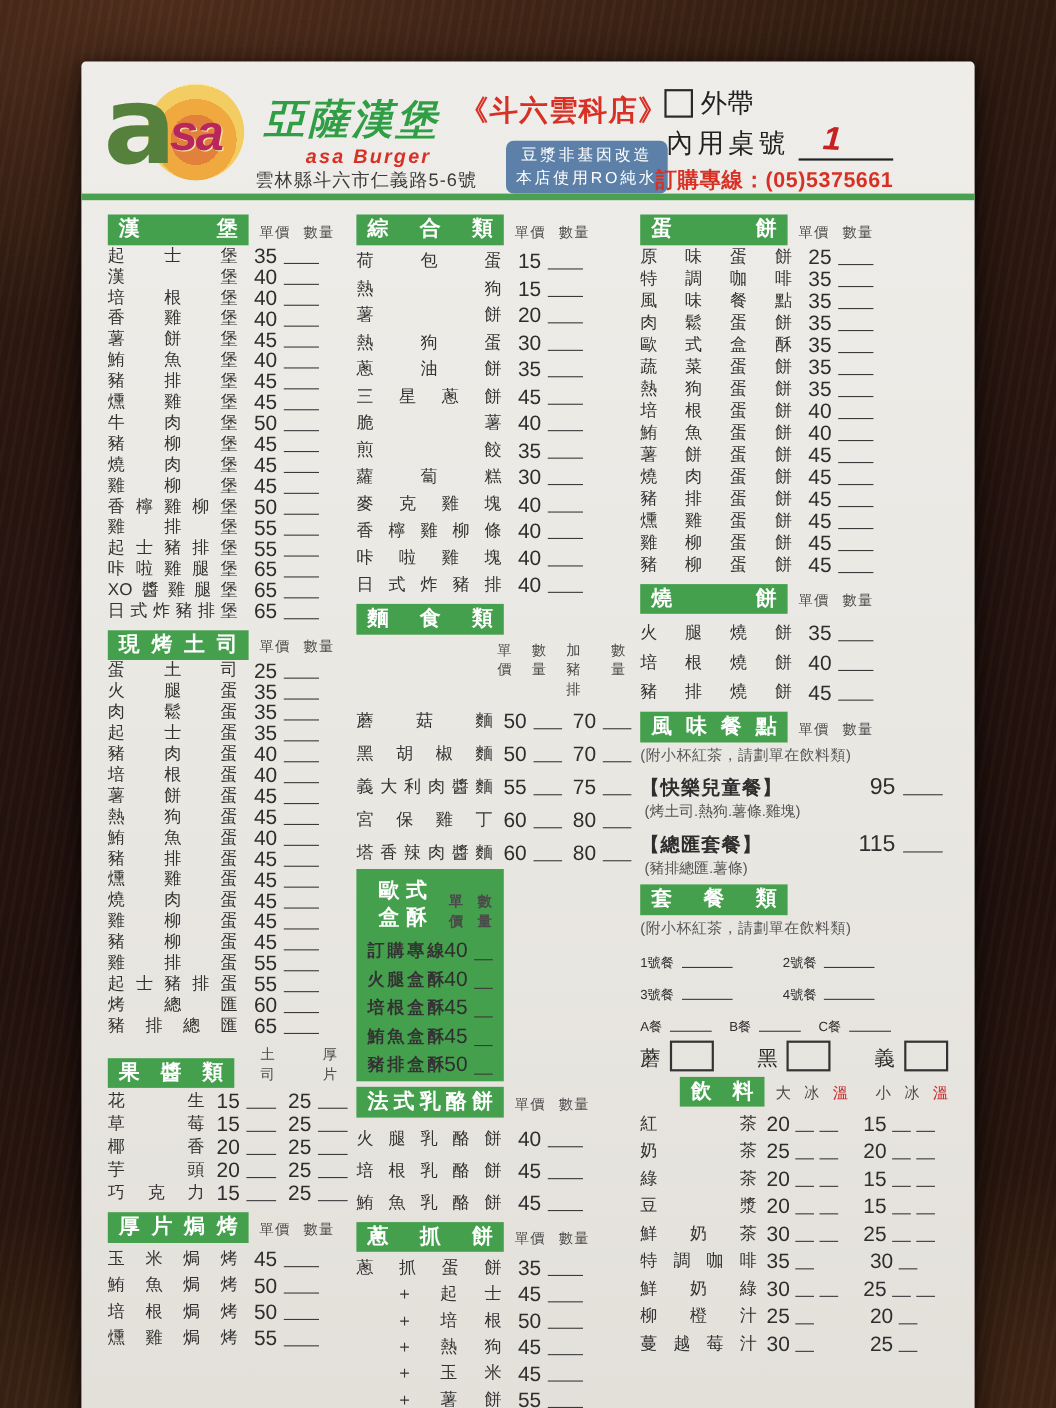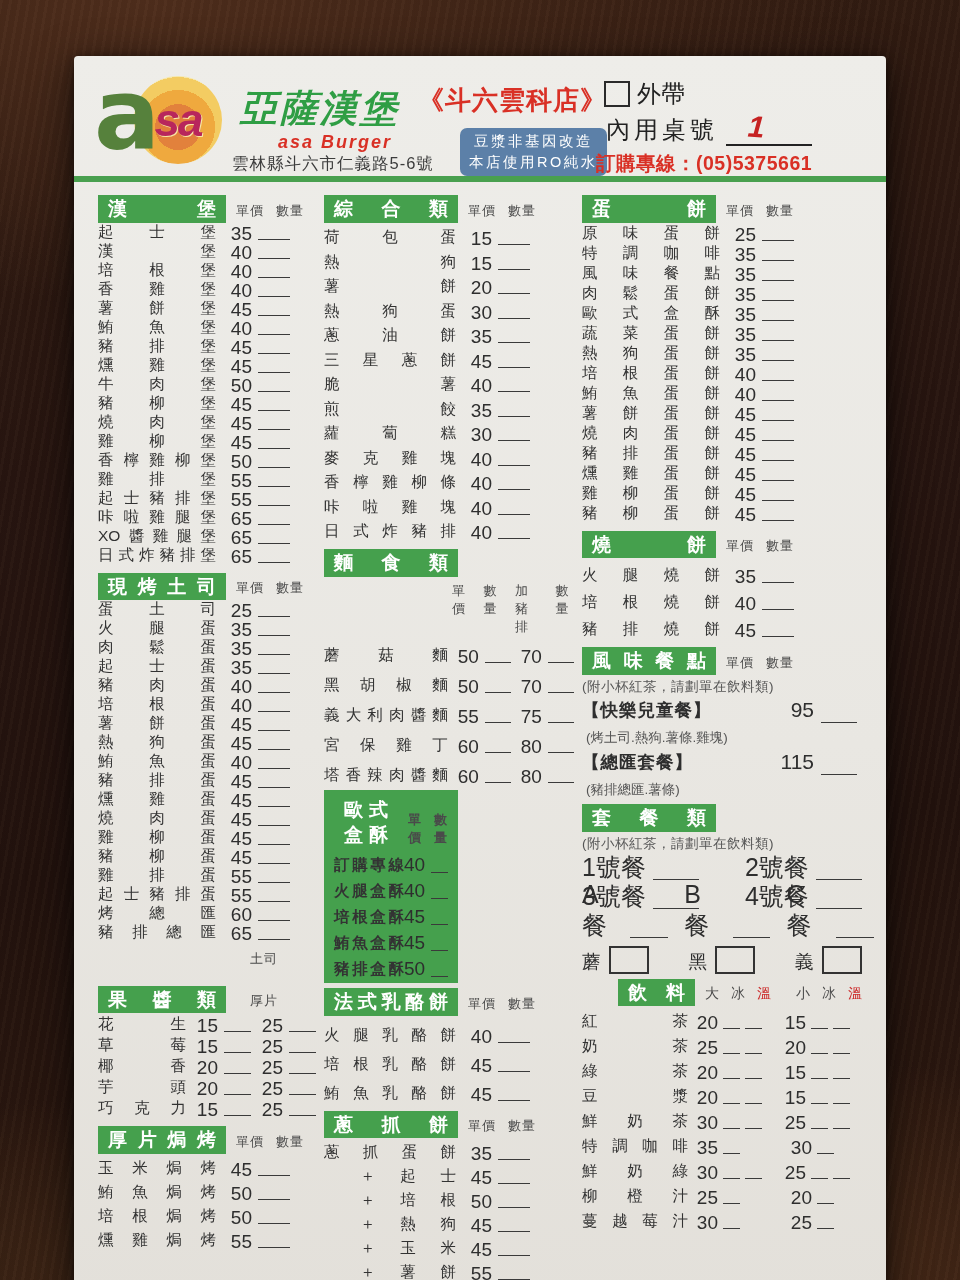--- a/index.html
+++ b/index.html
@@ -62,26 +62,26 @@
   .mcol2 .nm{width:132px;} .mcol3 .nm{width:138px;}
   .sec-jam .nm{width:88px;} .sec-noodles .nm{width:128px;} .sec-drinks .nm{width:106px;}
   .nm.plus{padding-left:36px;width:96px;margin-top:47px;}
   .mcol2 .nm.plus{width:96px;}
   .pr{width:36px;font-size:19px;color:#2e2e2e;text-align:right;font-weight:500;}
   .sec-noodles .pr,.sec-jam .pr{width:32px;} .sec-drinks .pr{width:30px;}
   .ln{width:32px;border-bottom:1.7px solid #3a3a3a;margin:0 0 5px 6px;}
   .sec-noodles .ln,.sec-jam .ln{width:27px;} .sec-drinks .ln{width:17px;margin-left:5px;}
   .labels-row{font-size:13px;color:#4a4a4a;letter-spacing:1px;padding:2px 0 2px 128px;display:flex;gap:13px;}
   .note{font-size:13.5px;color:#555;margin:2px 0 2px 0;letter-spacing:0.5px;}
-  .sp-row{display:flex;height:30px;}
+  .sp-row{display:flex;align-items:flex-end;height:30px;}
   .sp-name{font-size:17.5px;color:#2e2e2e;font-weight:600;letter-spacing:1px;width:190px;}
   .sp-pr{font-size:21px;color:#2e2e2e;text-align:right;width:42px;}
   .sp-ln{width:36px;border-bottom:1.7px solid #3a3a3a;margin:0 0 5px 7px;}
   .sp-desc{font-size:13.5px;color:#555;margin:1px 0 3px 4px;}
-  .combo-row{display:flex;align-items:flex-end;height:29px;font-size:25px;color:#2e2e2e;}
+  .combo-row{display:flex;align-items:flex-end;height:29px;font-size:12px;color:#2e2e2e;}
   .combo-cell{display:flex;align-items:flex-end;}
   .combo-cell+.combo-cell{margin-left:46px;}
   .combo-ln{width:46px;border-bottom:1.8px solid #3a3a3a;margin:0 0 4px 7px;}
   .letters-row .combo-cell+.combo-cell{margin-left:16px;}
   .letters-row .combo-ln{width:38px;}
   .checks-row{display:flex;align-items:flex-end;height:32px;font-size:18.5px;color:#2e2e2e;}
   .check-cell{display:flex;align-items:flex-end;}
   .check-cell+.check-cell{margin-left:40px;}
   .check-box{display:inline-block;width:36px;height:24px;border:2px solid #333;margin-left:8px;background:transparent;}
 </style>
@@ -316,21 +316,21 @@
             </div>
             <div class="row">
               <span class="nm">豬排總匯</span>
               <span class="pr">65</span>
               <span class="ln"></span>
             </div>
           </div>
           <div class="sec sec-jam" style="--rh: 21px;">
             <div class="sec-head">
               <div class="sec-box">果醬類</div>
-              <div class="hcols" style="gap: 24px; padding-left: 14px; flex-direction: column;">
+              <div class="hcols" style="gap: 34px; padding-left: 14px;">
                 <span>土司</span>
                 <span>厚片</span>
               </div>
             </div>
             <div class="row">
               <span class="nm">花生</span>
               <span class="pr">15</span>
               <span class="ln"></span>
               <span class="pr">25</span>
               <span class="ln"></span>

